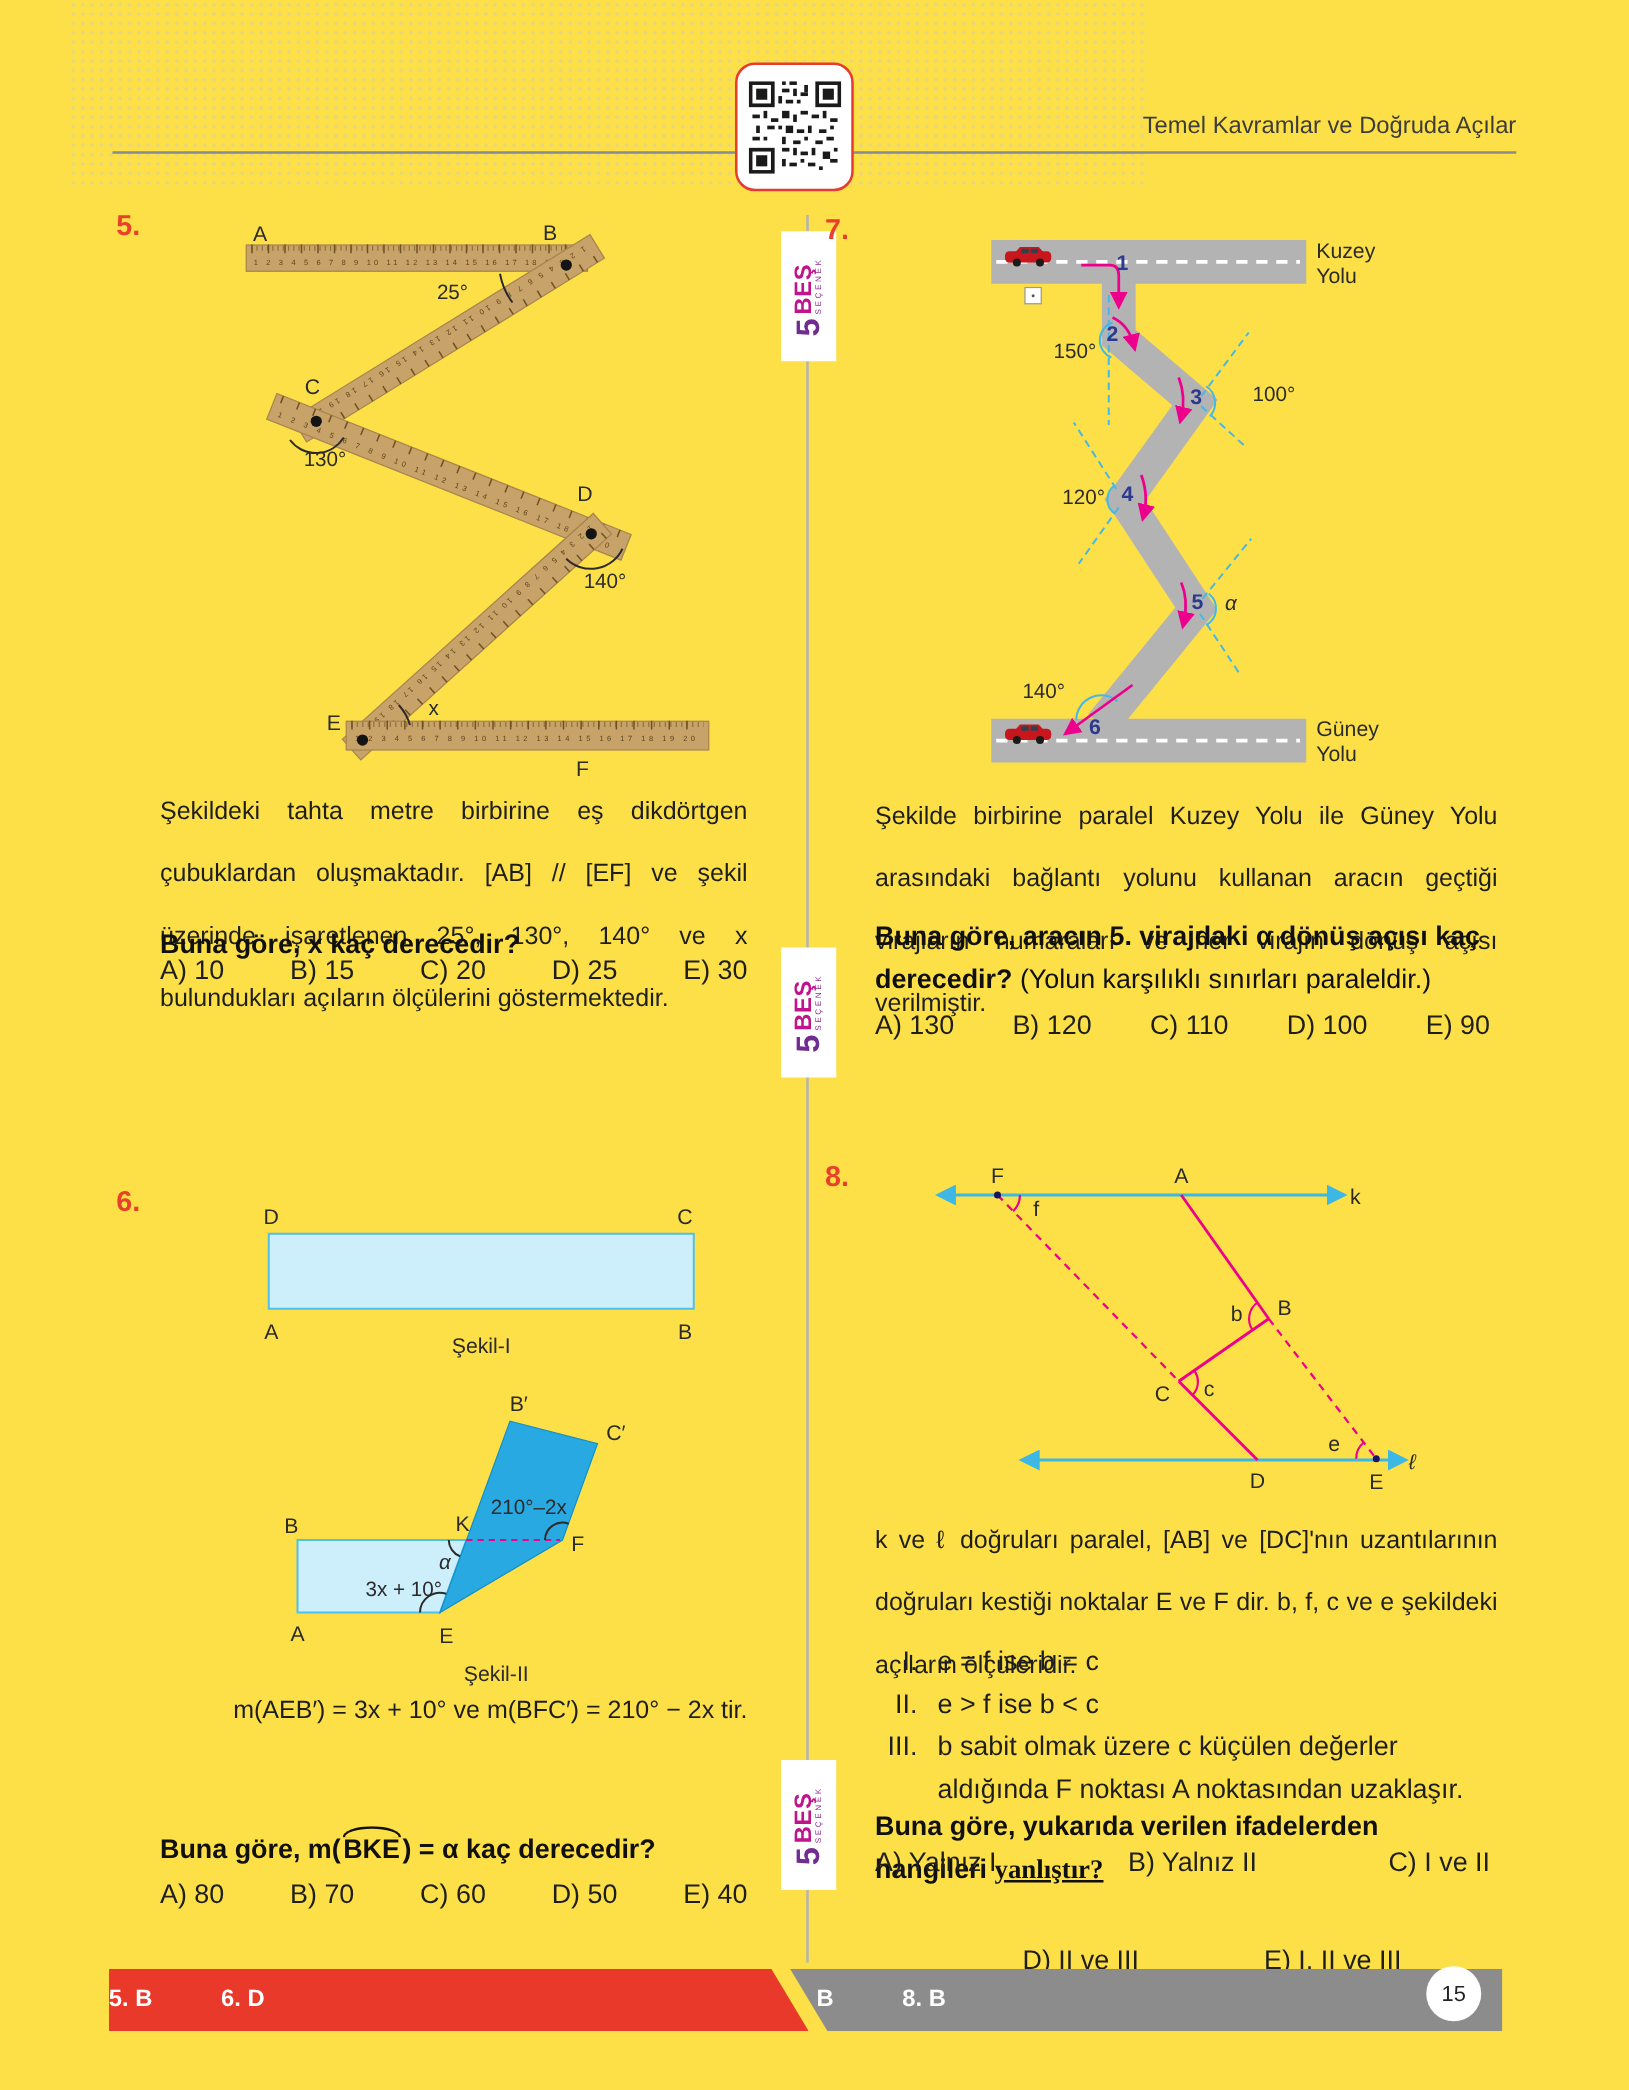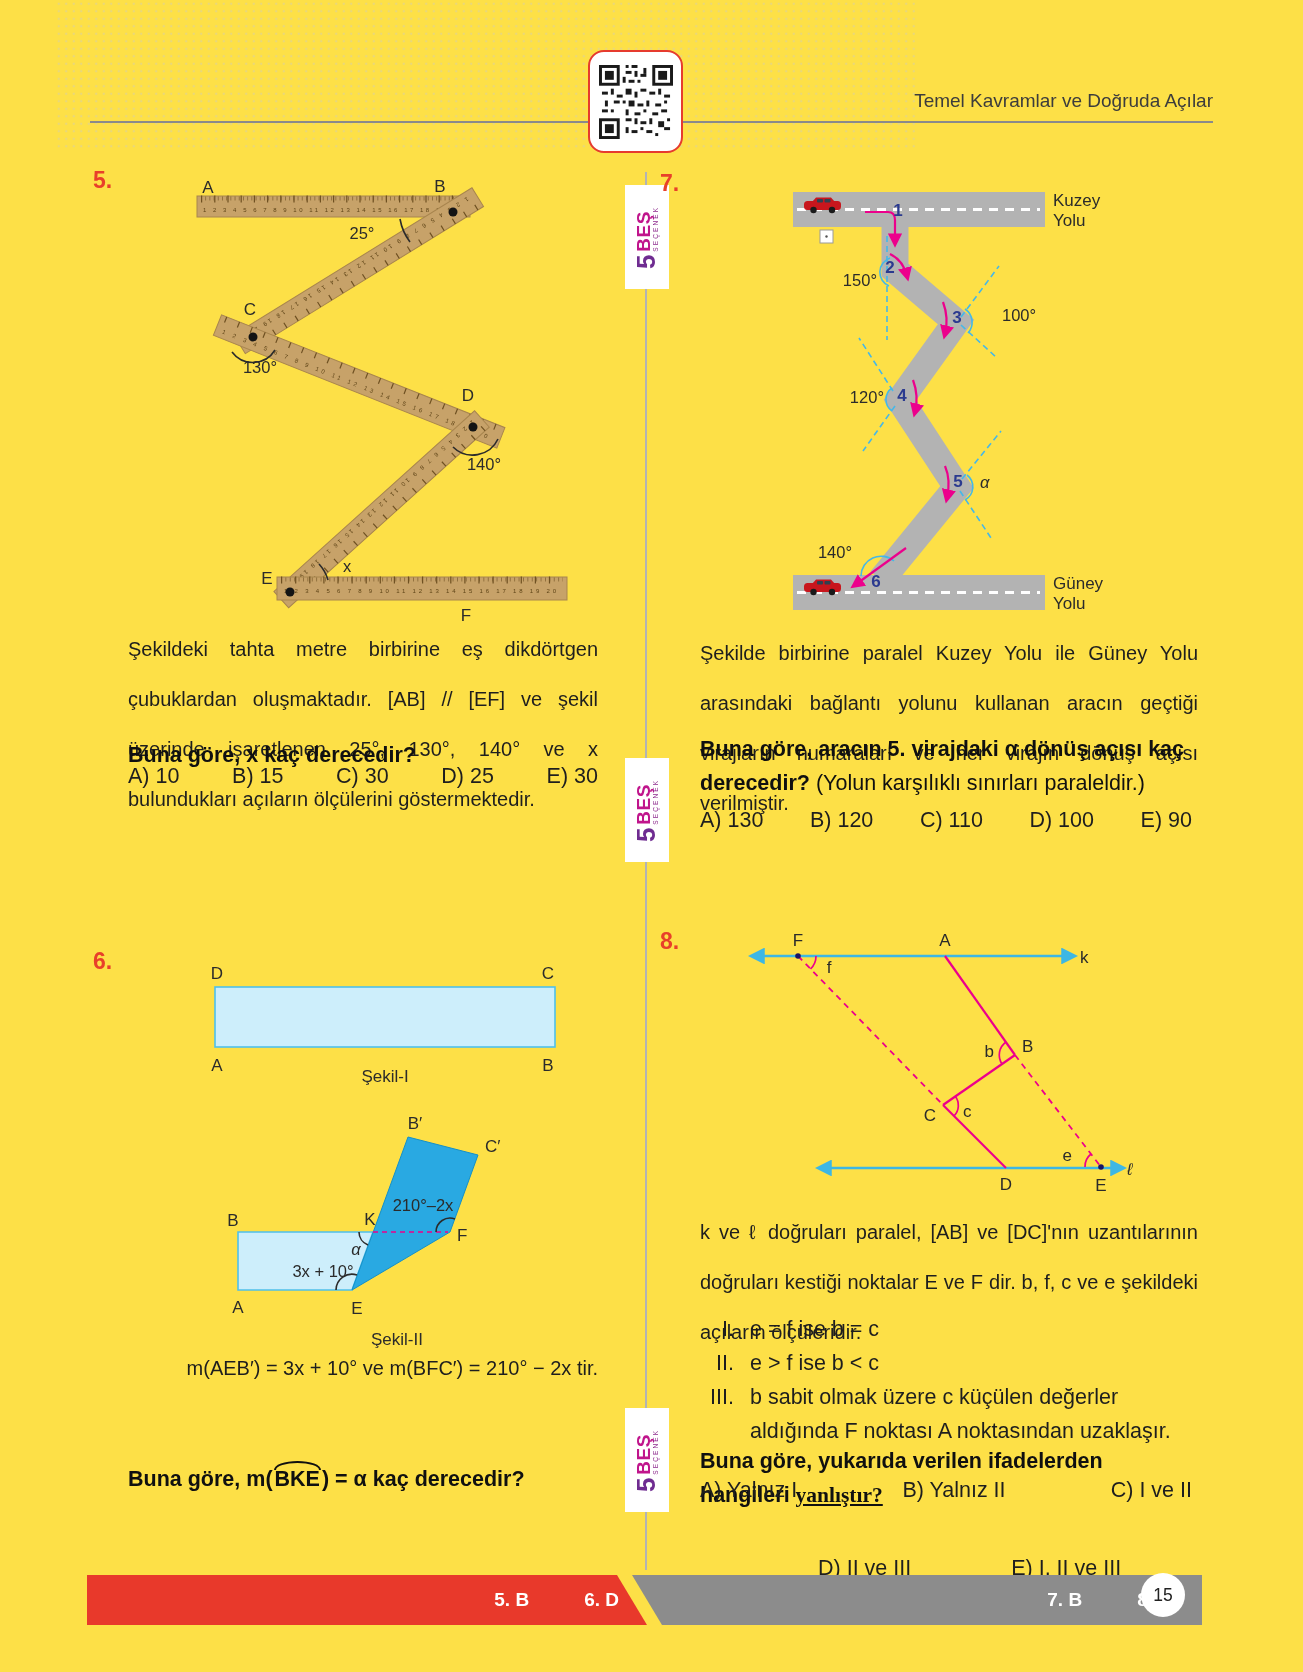--- a/index.html
+++ b/index.html
@@ -38,21 +38,21 @@
   .arcm{fill:none;stroke:#ec008c;stroke-width:1.7;}
   .arcc{fill:none;stroke:#45b8e8;stroke-width:1.6;}
   .cdash{stroke:#45b8e8;stroke-width:1.6;stroke-dasharray:6,4;fill:none;}
   .mline{stroke:#ec008c;stroke-width:2.2;fill:none;}
   .mdash{stroke:#ec008c;stroke-width:1.8;stroke-dasharray:6,5;fill:none;}
   .tno{font-size:17px;font-weight:bold;fill:#2b3a8f;}
   .overarc{position:relative;padding:0 2px;}
   .overarc::before{content:"";position:absolute;left:1px;right:1px;top:-6px;height:7px;
         border:2px solid #101010;border-bottom:none;border-radius:50% 50% 0 0/100% 100% 0 0;}
   .ul{text-decoration:underline;font-family:Liberation Serif, serif;}
-  .bar{position:absolute;top:1575px;height:50px;display:flex;align-items:center;justify-content:flex-end;
+  .bar{position:absolute;top:1575px;height:50px;display:flex;align-items:center;justify-content:flex-start;
        gap:55px;color:#fff;font-weight:bold;font-size:19px;box-sizing:border-box;}
   .bar-red{left:87px;width:560px;background:#e8392b;clip-path:polygon(0 0,calc(100% - 30px) 0,100% 100%,0 100%);padding-right:28px;}
   .bar-gray{left:632px;width:570px;background:#8c8c8c;clip-path:polygon(0 0,100% 0,100% 100%,30px 100%);padding-right:30px;z-index:1;}
   .pagecirc{position:absolute;left:1141px;top:1573px;width:44px;height:44px;border-radius:50%;background:#fff;
        display:flex;align-items:center;justify-content:center;font-size:17.5px;color:#222;z-index:2;}
 </style>
 </head>
 <body>
 
 <div class="page">
@@ -210,21 +210,21 @@
     <text class="ang" x="170" y="198" text-anchor="middle">130°</text>
     <text class="ang" x="394" y="295" text-anchor="middle">140°</text>
     <text class="ang" x="257" y="397" text-anchor="middle">x</text>
   </svg>
 
   <div class="para" style="left:128px;top:624px;width:470px">Şekildeki tahta metre birbirine eş dikdörtgen çubuklardan oluşmaktadır. [AB] // [EF] ve şekil üzerinde işaretlenen 25°, 130°, 140° ve x bulundukları açıların ölçülerini göstermektedir.</div>
   <div class="qbold" style="left:128px;top:738px;width:470px"><b>Buna göre, x kaç derecedir?</b></div>
   <div class="opts" style="left:128px;top:764px;width:470px">
     <span>A) 10</span>
     <span>B) 15</span>
-    <span>C) 30</span>
+    <span>C) 20</span>
     <span>D) 25</span>
     <span>E) 30</span>
   </div>
 
   <div class="qnum" style="left:93px;top:948px">6.</div>
 
   <svg class="fig" style="left:195px;top:905px" width="380" height="452" viewBox="0 0 380 452">
 
     <g>
       <rect x="20" y="82" width="340" height="60" fill="#cdeefb" stroke="#4fc0ea" stroke-width="1.6"></rect>
@@ -251,20 +251,27 @@
       <text class="lbl" x="290" y="247" text-anchor="start">C′</text>
       <text class="ang" x="228" y="306" text-anchor="middle">210°–2x</text>
       <text class="ang" x="161" y="350" text-anchor="middle" font-style="italic">α</text>
       <text class="ang" x="128" y="372" text-anchor="middle">3x + 10°</text>
       <text class="lbl" x="202" y="440" text-anchor="middle">Şekil-II</text>
     </g>
   </svg>
 
   <div class="para" style="left:128px;top:1343px;width:470px;text-align:right">m(AEB′) = 3x + 10° ve m(BFC′) = 210° − 2x tir.</div>
   <div class="qbold" style="left:128px;top:1462px;width:470px"><b>Buna göre, m(</b><b class="overarc">BKE</b><b>) = α kaç derecedir?</b></div>
+  <div class="opts" style="left:128px;top:1503px;width:470px">
+    <span>A) 80</span>
+    <span>B) 70</span>
+    <span>C) 60</span>
+    <span>D) 50</span>
+    <span>E) 40</span>
+  </div>
 
   <div class="qnum" style="left:660px;top:170px">7.</div>
 
   <svg class="fig" style="left:740px;top:178px" width="420" height="440" viewBox="0 0 420 440">
     <defs>
       <marker id="mArr" viewBox="0 0 10 10" refX="6" refY="5" markerWidth="6.5" markerHeight="6.5" orient="auto">
           <path d="M0,0L10,5L0,10z" fill="#ec008c"></path>
         </marker>
       <g id="car">
         <rect x="0" y="4" width="37" height="9" rx="3.5" fill="#c8161d"></rect>

